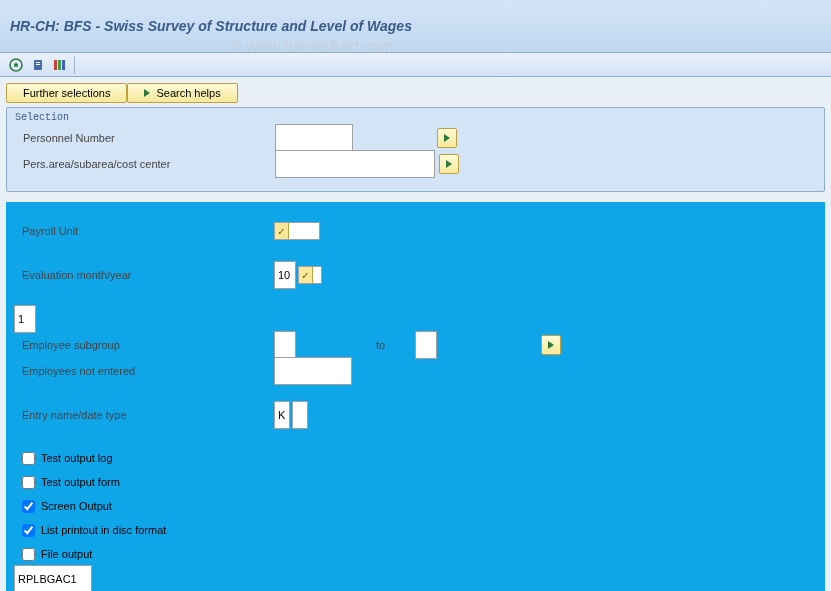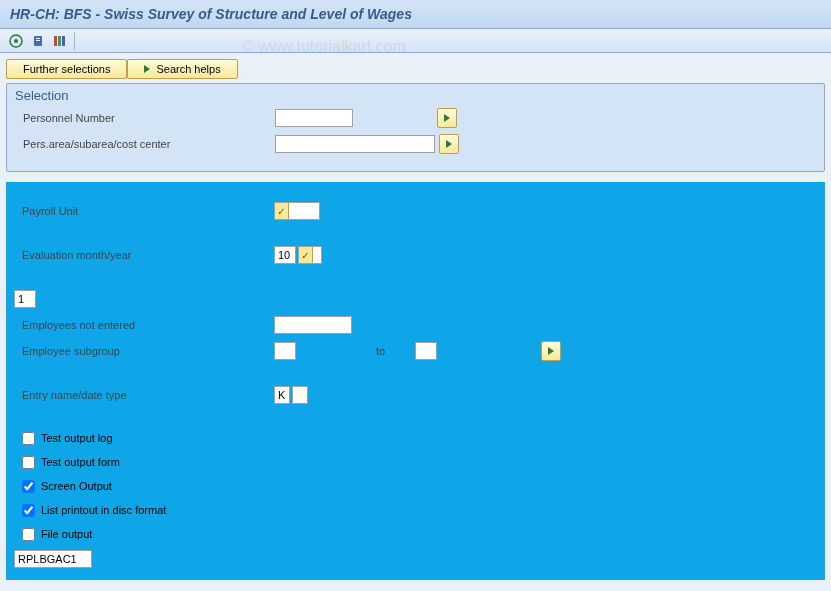--- a/index.html
+++ b/index.html
@@ -6,21 +6,21 @@
     body {
       font-family: Arial, sans-serif;
       font-size: 11px;
       background: #f0f0f0;
       width: 831px;
       height: 591px;
       overflow: hidden;
     }
     .title-bar {
       background: linear-gradient(to bottom, #d4e4f7 0%, #c0d8f0 100%);
-      padding: 6px 10px;
+      padding: 18px 10px;
       font-weight: bold;
       font-style: italic;
       font-size: 14px;
       color: #3a5a8a;
       border-bottom: 1px solid #8aacce;
     }
     .toolbar {
       background: linear-gradient(to bottom, #eaf0f8 0%, #d4e4f7 100%);
       padding: 3px 8px;
       border-bottom: 1px solid #8aacce;
@@ -64,39 +64,40 @@
       height: 20px;
     }
     .selection-box {
       background: #d4e4f7;
       border: 1px solid #8aacce;
       padding: 4px 8px 12px 8px;
       border-radius: 2px;
     }
     .sel-title {
       color: #3a5a8a;
-      font-size: 13px;
+      font-size: 10px;
       margin-bottom: 4px;
+      font-family: Liberation Mono, monospace;
     }
     .field-row {
       display: flex;
       align-items: center;
       margin-bottom: 4px;
       height: 22px;
     }
     .field-label {
       width: 260px;
       color: #444;
       font-size: 11px;
       padding-left: 8px;
     }
     .field-input {
       border: 1px solid #a0a0a0;
       background: #fff;
-      height: 18px;
+      height: 28px;
       padding: 1px 3px;
       font-size: 11px;
     }
     .w70 { width: 78px; }
     .w20 { width: 22px; }
     .w22 { width: 22px; }
     .w130 { width: 130px; }
     .icon-btn {
       width: 20px;
       height: 20px;
@@ -160,21 +161,20 @@
       font-size: 11px;
     }
     .watermark {
       position: absolute;
       top: 38px;
       left: 230px;
       color: rgba(200,200,200,0.5);
       font-size: 16px;
       pointer-events: none;
       font-family: Arial;
-      margin-left: 12px;
     }
   </style>
 </head>
 <body>
 
 <div class="title-bar">HR-CH: BFS - Swiss Survey of Structure and Level of Wages</div>
 
 <div class="toolbar">
   <span class="tb-icon">
     <svg width="14" height="14">
@@ -251,35 +251,35 @@
       </span>
     </div>
 
     <div class="spacer-lg"></div>
 
     <div class="field-row">
       <input class="field-input w20" value="1" style="">
     </div>
 
     <div class="field-row">
-      <div class="field-label">Employees not entered</div>
-      <input class="field-input w70" style="width: 78px;" value="">
-    </div>
-
-    <div class="field-row">
       <div class="field-label">Employee subgroup</div>
       <input class="field-input w20" value="" style="">
       <span class="to-label">to</span>
       <input class="field-input w20" value="" style="">
       <span style="width:100px"></span>
       <span class="icon-btn">
           <span class="arrow-right-ico"></span>
         </span>
     </div>
 
+    <div class="field-row">
+      <div class="field-label">Employees not entered</div>
+      <input class="field-input w70" style="width: 78px;" value="">
+    </div>
+
     <div class="spacer-lg"></div>
 
     <div class="field-row">
       <div class="field-label">Entry name/date type</div>
       <input class="field-input" style="width: 16px;" value="K">
       <input class="field-input" style="width: 16px; margin-left: 2px;" value="">
     </div>
 
     <div class="spacer-lg"></div>
 

